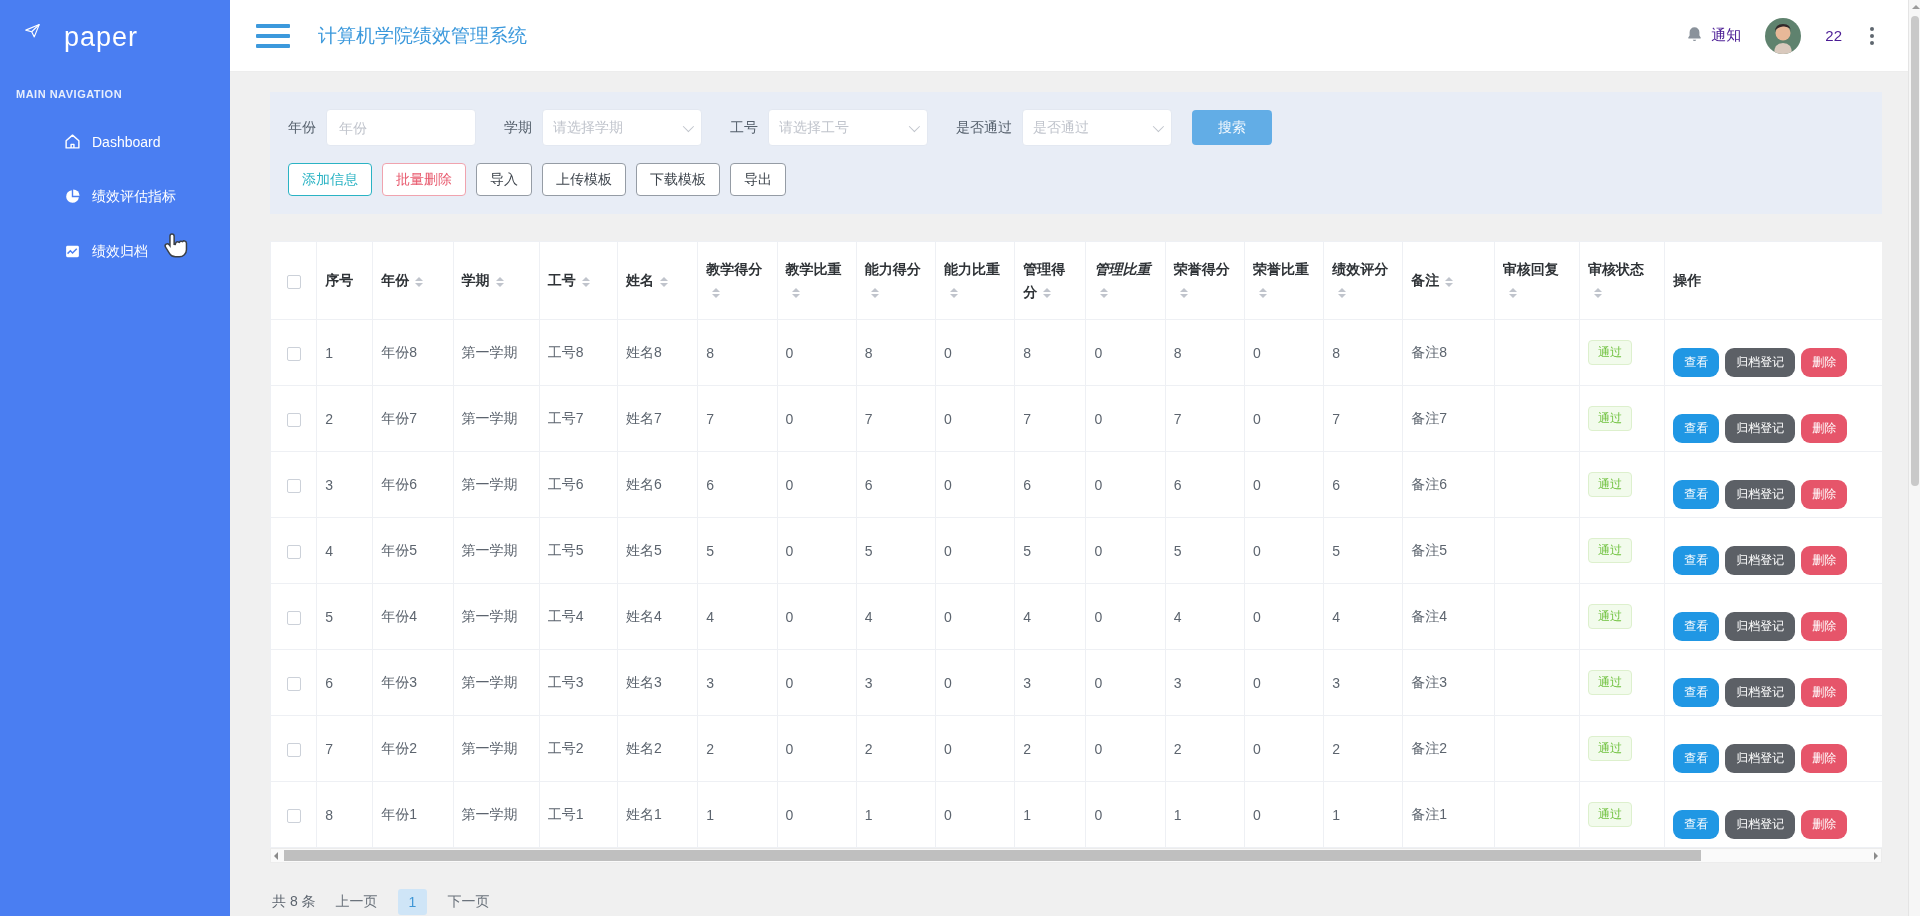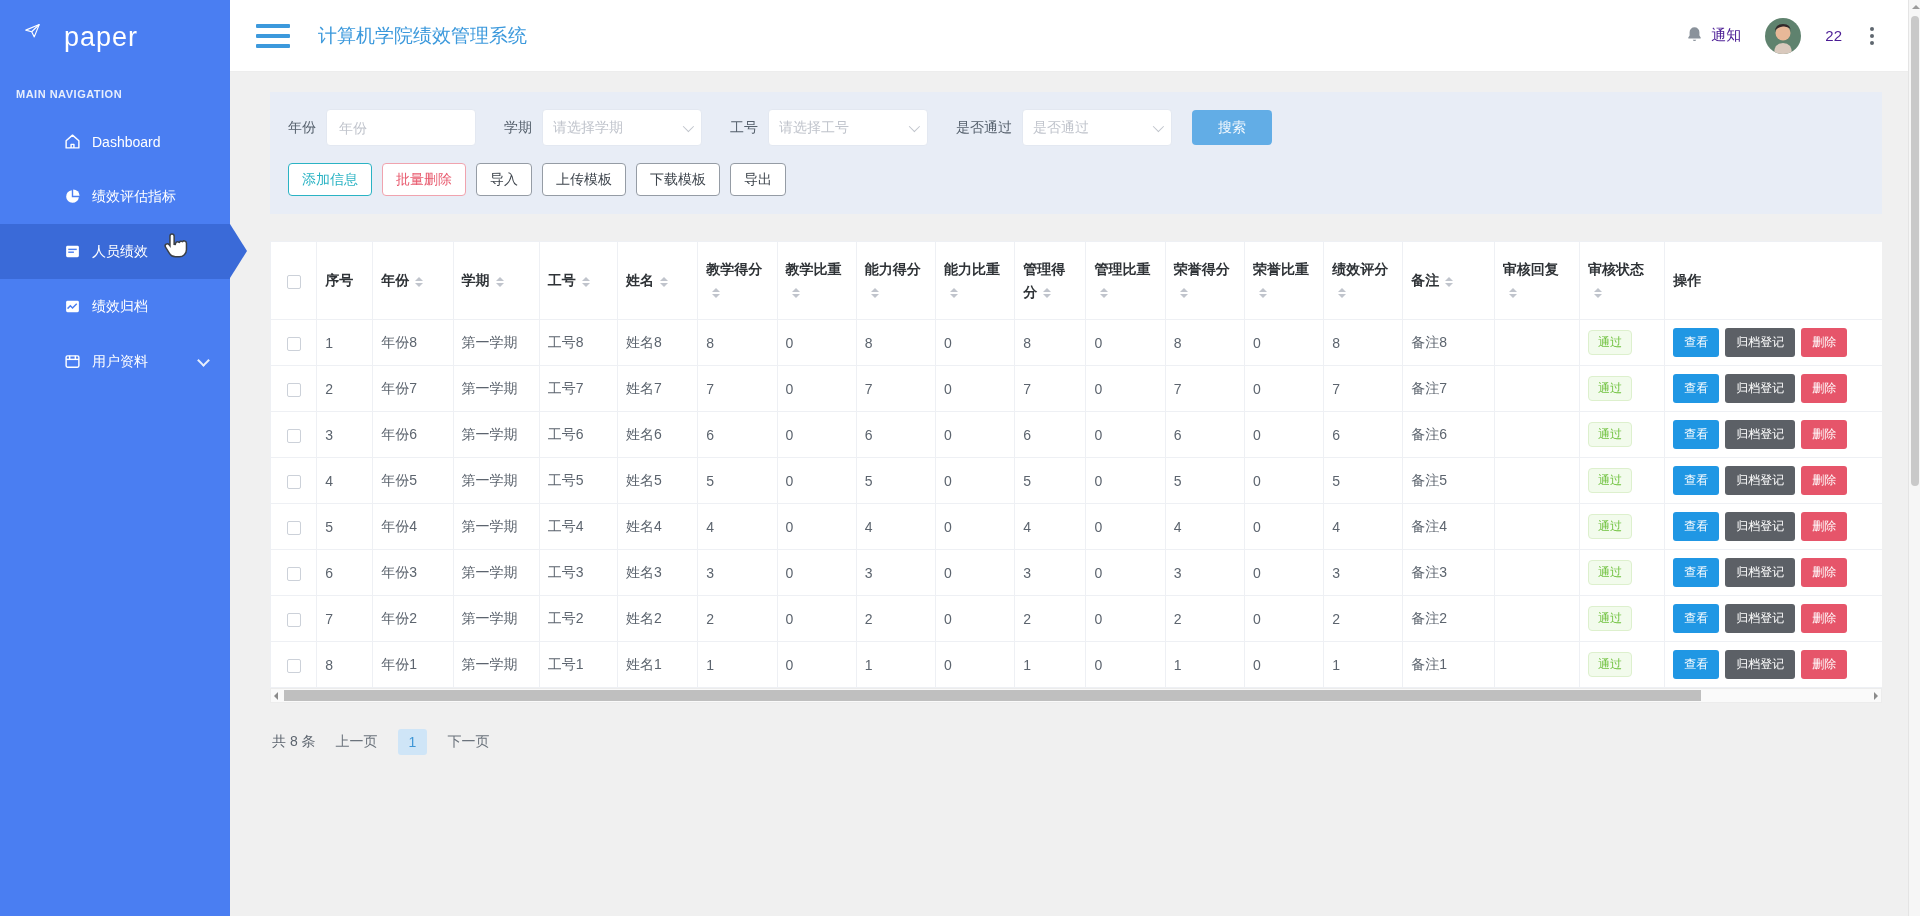--- a/index.html
+++ b/index.html
@@ -77,22 +77,22 @@
   .cb { display:inline-block; width:14px; height:14px; background:#fff;
     border:1px solid #ccd1d9; border-radius:2px; cursor:pointer; vertical-align:middle; }
   .col-cb { text-align:center; }
   .sort { display:inline-flex; flex-direction:column; gap:2px; margin-left:6px;
     vertical-align:middle; cursor:pointer; }
   .sort i { display:block; width:0; height:0; border:4px solid transparent; }
   .sort .up   { border-bottom-color:#c0c4cc; border-top-width:0; }
   .sort .down { border-top-color:#c0c4cc; border-bottom-width:0; }
   .badge-pass { display:inline-block; padding:3px 9px; font-size:12px; color:#6ec13c;
     background:#f2fbec; border:1px solid #ddf0cd; border-radius:4px; }
-  .op-btn { display:inline-block; padding:6px 11px; margin-right:6px; border-radius:3px;
-    color:#fff; font-size:12px; cursor:pointer; border:none; }
+  .op-btn { display:inline-block; padding:6px 11px; margin-right:6px; border-radius:9px;
+    color:#fff; font-size:12px; cursor:pointer; border:none;margin-top:20px; }
   .op-view    { background:#2097e4; }
   .op-archive { background:#5c6066; }
   .op-delete  { background:#e6556a; }
 
   
   .h-scrollbar { position:relative; height:15px; background:#fafafa;
     border:1px solid #ececec; width:100%; }
   .h-arrow { position:absolute; top:3px; width:0; height:0; border:4.5px solid transparent; }
   .h-arrow.left  { left:3px;  border-right-color:#8b8b8b; border-left-width:0; }
   .h-arrow.right { right:3px; border-left-color:#8b8b8b; border-right-width:0; }
@@ -142,49 +142,28 @@
       </div>
       <div class="nav-item">
         <span class="nav-icon">
           <svg viewBox="0 0 24 24" fill="#fff">
             <path d="M11 3 A9 9 0 1 0 21 13 L11 13 Z"></path>
             <path d="M13 2 A9 9 0 0 1 22 11 L13 11 Z"></path>
           </svg>
         </span>
         <span>绩效评估指标</span>
       </div>
-      <div class="nav-item active">
-        <span class="nav-icon">
-          <svg viewBox="0 0 24 24" fill="#fff">
-            <rect x="3" y="4" width="18" height="16" rx="2"></rect>
-            <rect x="6" y="8" width="12" height="2" fill="#4a7ef2"></rect>
-            <rect x="6" y="12" width="8" height="2" fill="#4a7ef2"></rect>
-          </svg>
-        </span>
-        <span>人员绩效</span>
-      </div>
       <div class="nav-item">
         <span class="nav-icon">
           <svg viewBox="0 0 24 24" fill="#fff">
             <rect x="3" y="4" width="18" height="16" rx="2"></rect>
             <path d="M5 15 l4-4 3 3 6-6" stroke="#4a7ef2" stroke-width="2" fill="none"></path>
           </svg>
         </span>
         <span>绩效归档</span>
-      </div>
-      <div class="nav-item">
-        <span class="nav-icon">
-          <svg viewBox="0 0 24 24" fill="none" stroke="#fff" stroke-width="2">
-            <rect x="3" y="4" width="18" height="16" rx="2"></rect>
-            <path d="M3 9 h18"></path>
-            <path d="M8 4 v5 M16 4 v5"></path>
-          </svg>
-        </span>
-        <span>用户资料</span>
-        <span class="nav-chevron"></span>
       </div>
     </nav>
 </aside>
 
 <header class="header">
   <div class="hamburger">
     <span></span>
       <span></span>
       <span></span>
   </div>
@@ -293,21 +272,21 @@
                 <i class="down"></i>
               </span></th>
             <th style="width: 79px;"><span>能力比重</span><span class="sort">
                 <i class="up"></i>
                 <i class="down"></i>
               </span></th>
             <th style="width: 71px;"><span>管理得分</span><span class="sort">
                 <i class="up"></i>
                 <i class="down"></i>
               </span></th>
-            <th style="width: 79px;"><span>管理比重</span><span class="sort">
+            <th style="width: 79px; font-style: italic;"><span>管理比重</span><span class="sort">
                 <i class="up"></i>
                 <i class="down"></i>
               </span></th>
             <th style="width: 79px;"><span>荣誉得分</span><span class="sort">
                 <i class="up"></i>
                 <i class="down"></i>
               </span></th>
             <th style="width: 79px;"><span>荣誉比重</span><span class="sort">
                 <i class="up"></i>
                 <i class="down"></i>

